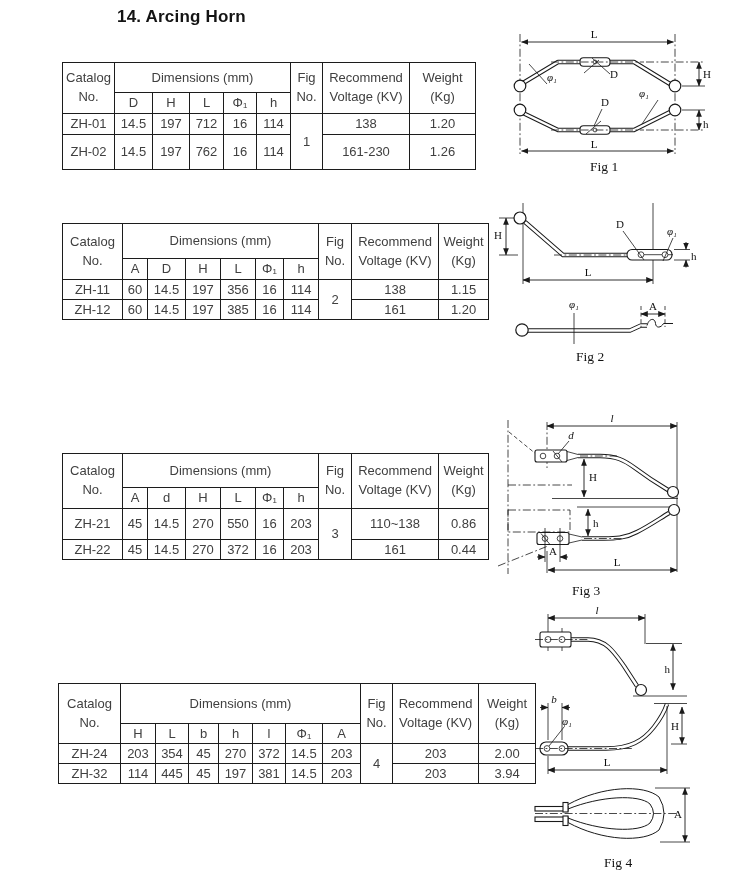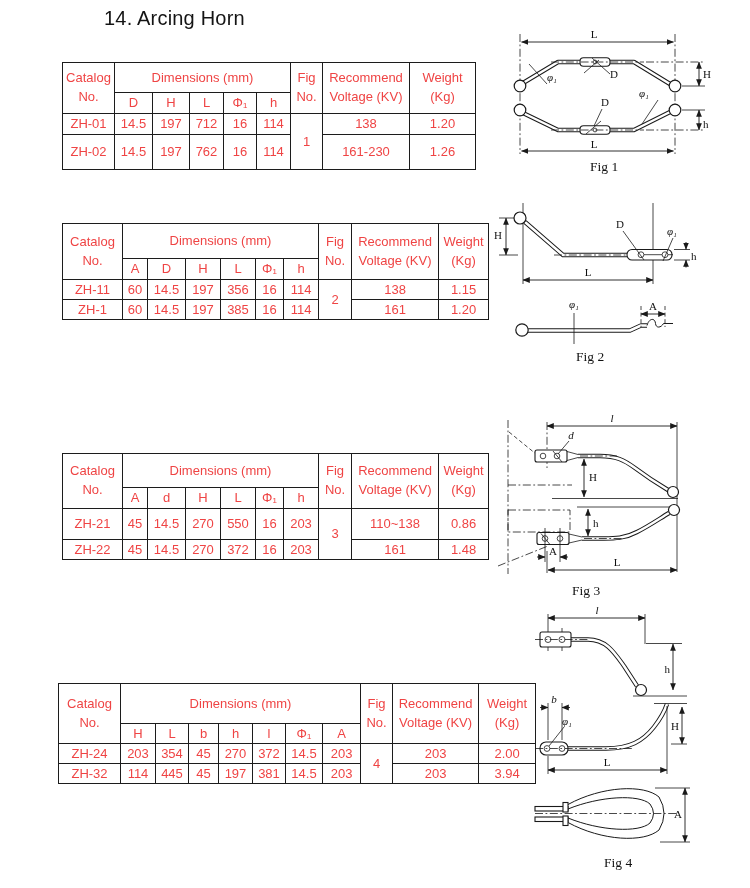--- a/index.html
+++ b/index.html
@@ -1,20 +1,20 @@
 <!DOCTYPE html>
 <html><head>
 <meta charset="utf-8">
 <style>
   html,body{margin:0;padding:0;background:#fff}
   .page{position:relative;width:750px;height:888px;background:#fff;overflow:hidden;
         font-family:"Liberation Sans","DejaVu Sans",sans-serif;color:#141414}
-  .title{position:absolute;left:104px;top:7px;font-size:20px;font-weight:400;letter-spacing:.2px}
+  .title{position:absolute;left:117px;top:7px;font-size:17px;font-weight:700;letter-spacing:.2px}
   table.spec{position:absolute;border-collapse:collapse;table-layout:fixed;background:#fff;
-             font-family:"Liberation Sans","DejaVu Sans",sans-serif;color:#ef4444}
+             font-family:"Liberation Sans","DejaVu Sans",sans-serif;color:#404040}
   table.spec td{border:1px solid #1c1c1c;text-align:center;vertical-align:middle;
                 font-size:13px;padding:0 1px;line-height:1.2;white-space:nowrap;overflow:hidden}
   table.spec td div{line-height:1.45}
   .figcap{position:absolute;font-family:"Liberation Serif","DejaVu Serif",serif;
           font-size:13.5px;color:#111;white-space:pre}
   .fig{position:absolute}
   
   .to{stroke:#1a1a1a;stroke-width:4.4;fill:none;stroke-linejoin:round}
   .ti{stroke:#fff;stroke-width:2.5;fill:none;stroke-linejoin:round}
   .ln{stroke:#1a1a1a;stroke-width:1;fill:none}
@@ -144,21 +144,21 @@
         <td>14.5</td>
         <td>197</td>
         <td>356</td>
         <td>16</td>
         <td>114</td>
         <td rowspan="2">2</td>
         <td>138</td>
         <td>1.15</td>
       </tr>
       <tr style="height:20px">
-        <td>ZH-1</td>
+        <td>ZH-12</td>
         <td>60</td>
         <td>14.5</td>
         <td>197</td>
         <td>385</td>
         <td>16</td>
         <td>114</td>
         <td>161</td>
         <td>1.20</td>
       </tr>
     </tbody>
@@ -219,21 +219,21 @@
       </tr>
       <tr style="height:20px">
         <td>ZH-22</td>
         <td>45</td>
         <td>14.5</td>
         <td>270</td>
         <td>372</td>
         <td>16</td>
         <td>203</td>
         <td>161</td>
-        <td>1.48</td>
+        <td>0.44</td>
       </tr>
     </tbody>
   </table>
 
   <table class="spec" style="left:58px;top:683px;width:477px">
     <colgroup>
         <col style="width:62px">
         <col style="width:35px">
         <col style="width:33px">
         <col style="width:30px">

